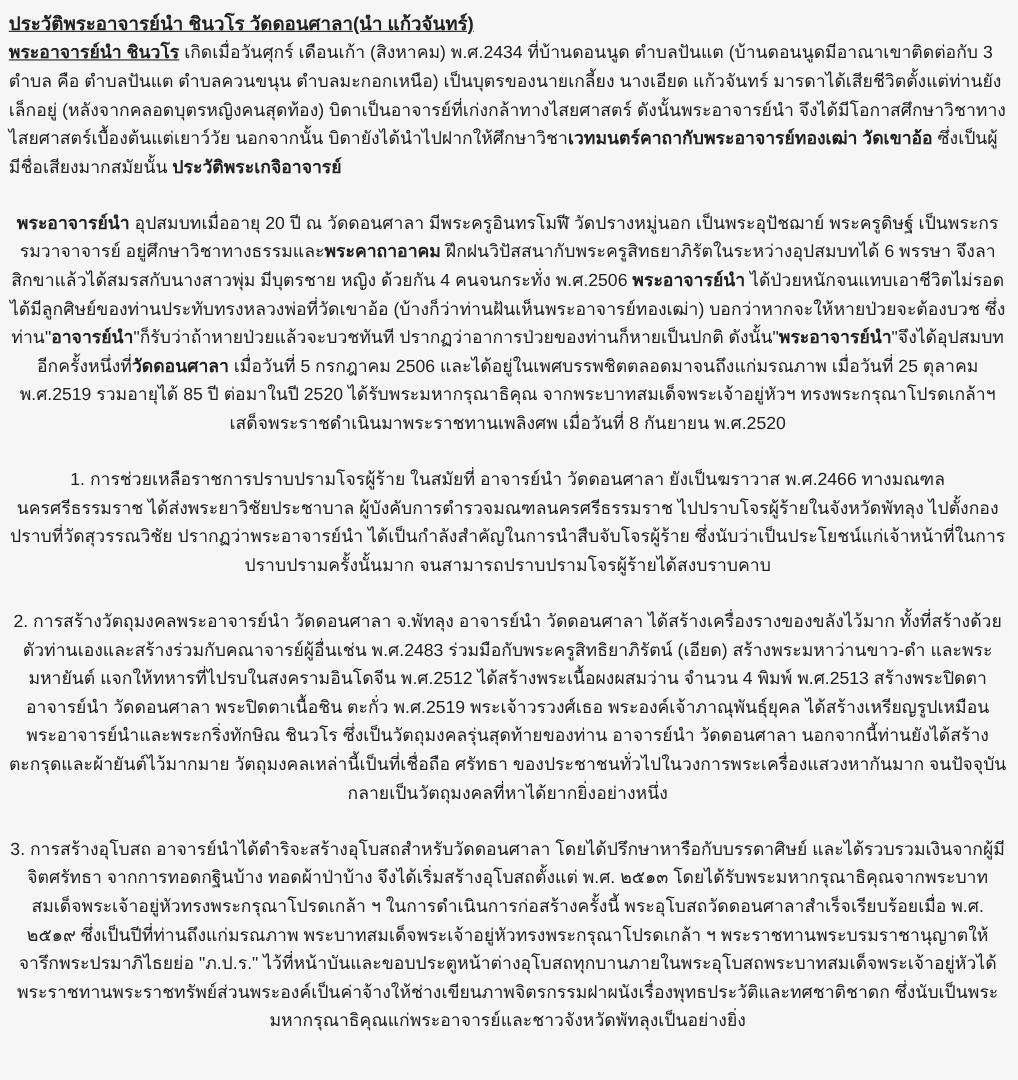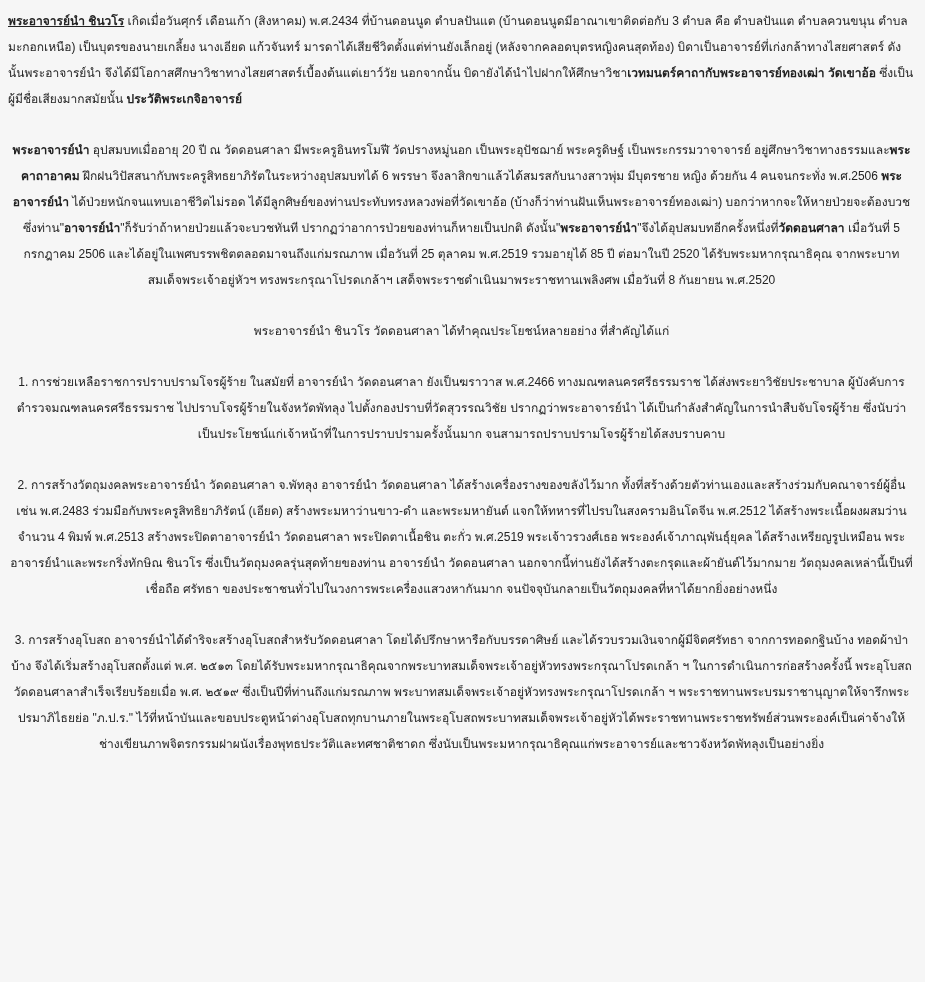--- a/index.html
+++ b/index.html
@@ -14,21 +14,21 @@
     color: #222222;
   }
   .page {
     box-sizing: border-box;
     width: 925px;
     min-height: 982px;
     padding: 8px 10px 12px 8px;
   }
   .para {
     margin: 0;
-    font-size: 12px;
+    font-size: 16px;
     line-height: 26px;
     word-break: break-word;
   }
   .para.gap {
     margin-top: 25px;
     text-align: center;
   }
   .bold {
     font-weight: bold;
   }
@@ -38,20 +38,20 @@
   .title {
     font-size: 17px;
     line-height: 28px;
   }
 </style>
 </head>
 <body>
 
 <div class="page">
   <div>
+      <p class="para title"><span class="bold underline">ประวัติพระอาจารย์นำ ชินวโร วัดดอนศาลา(นำ แก้วจันทร์)</span></p>
       <p class="para"><span class="bold underline">พระอาจารย์นำ ชินวโร</span><span> เกิดเมื่อวันศุกร์ เดือนเก้า (สิงหาคม) พ.ศ.2434 ที่บ้านดอนนูด ตำบลปันแต (บ้านดอนนูดมีอาณาเขาติดต่อกับ 3 ตำบล คือ ตำบลปันแต ตำบลควนขนุน ตำบลมะกอกเหนือ) เป็นบุตรของนายเกลี้ยง นางเอียด แก้วจันทร์ มารดาได้เสียชีวิตตั้งแต่ท่านยังเล็กอยู่ (หลังจากคลอดบุตรหญิงคนสุดท้อง) บิดาเป็นอาจารย์ที่เก่งกล้าทางไสยศาสตร์ ดังนั้นพระอาจารย์นำ จึงได้มีโอกาสศึกษาวิชาทางไสยศาสตร์เบื้องต้นแต่เยาว์วัย นอกจากนั้น บิดายังได้นำไปฝากให้ศึกษาวิชา</span><span class="bold">เวทมนตร์คาถากับพระอาจารย์ทองเฒ่า วัดเขาอ้อ</span><span> ซึ่งเป็นผู้มีชื่อเสียงมากสมัยนั้น </span><span class="bold">ประวัติพระเกจิอาจารย์</span></p>
       <p class="para gap"><span class="bold">พระอาจารย์นำ</span><span> อุปสมบทเมื่ออายุ 20 ปี ณ วัดดอนศาลา มีพระครูอินทรโมฬี วัดปรางหมู่นอก เป็นพระอุปัชฌาย์ พระครูดิษฐ์ เป็นพระกรรมวาจาจารย์ อยู่ศึกษาวิชาทางธรรมและ</span><span class="bold">พระคาถาอาคม</span><span> ฝึกฝนวิปัสสนากับพระครูสิทธยาภิรัตในระหว่างอุปสมบทได้ 6 พรรษา จึงลาสิกขาแล้วได้สมรสกับนางสาวพุ่ม มีบุตรชาย หญิง ด้วยกัน 4 คนจนกระทั่ง พ.ศ.2506 </span><span class="bold">พระอาจารย์นำ</span><span> ได้ป่วยหนักจนแทบเอาชีวิตไม่รอด ได้มีลูกศิษย์ของท่านประทับทรงหลวงพ่อที่วัดเขาอ้อ (บ้างก็ว่าท่านฝันเห็นพระอาจารย์ทองเฒ่า) บอกว่าหากจะให้หายป่วยจะต้องบวช ซึ่งท่าน"</span><span class="bold">อาจารย์นำ</span><span>"ก็รับว่าถ้าหายป่วยแล้วจะบวชทันที ปรากฏว่าอาการป่วยของท่านก็หายเป็นปกติ ดังนั้น"</span><span class="bold">พระอาจารย์นำ</span><span>"จึงได้อุปสมบทอีกครั้งหนึ่งที่</span><span class="bold">วัดดอนศาลา</span><span> เมื่อวันที่ 5 กรกฎาคม 2506 และได้อยู่ในเพศบรรพชิตตลอดมาจนถึงแก่มรณภาพ เมื่อวันที่ 25 ตุลาคม พ.ศ.2519 รวมอายุได้ 85 ปี ต่อมาในปี 2520 ได้รับพระมหากรุณาธิคุณ จากพระบาทสมเด็จพระเจ้าอยู่หัวฯ ทรงพระกรุณาโปรดเกล้าฯ เสด็จพระราชดำเนินมาพระราชทานเพลิงศพ เมื่อวันที่ 8 กันยายน พ.ศ.2520</span></p>
-      <p class="para gap"><span>พระอาจารย์นำ ชินวโร วัดดอนศาลา ได้ทำคุณประโยชน์หลายอย่าง ที่สำคัญได้แก่</span></p>
       <p class="para gap"><span>1. การช่วยเหลือราชการปราบปรามโจรผู้ร้าย ในสมัยที่ อาจารย์นำ วัดดอนศาลา ยังเป็นฆราวาส พ.ศ.2466 ทางมณฑลนครศรีธรรมราช ได้ส่งพระยาวิชัยประชาบาล ผู้บังคับการตำรวจมณฑลนครศรีธรรมราช ไปปราบโจรผู้ร้ายในจังหวัดพัทลุง ไปตั้งกองปราบที่วัดสุวรรณวิชัย ปรากฏว่าพระอาจารย์นำ ได้เป็นกำลังสำคัญในการนำสืบจับโจรผู้ร้าย ซึ่งนับว่าเป็นประโยชน์แก่เจ้าหน้าที่ในการปราบปรามครั้งนั้นมาก จนสามารถปราบปรามโจรผู้ร้ายได้สงบราบคาบ</span></p>
       <p class="para gap"><span>2. การสร้างวัตถุมงคลพระอาจารย์นำ วัดดอนศาลา จ.พัทลุง อาจารย์นำ วัดดอนศาลา ได้สร้างเครื่องรางของขลังไว้มาก ทั้งที่สร้างด้วยตัวท่านเองและสร้างร่วมกับคณาจารย์ผู้อื่นเช่น พ.ศ.2483 ร่วมมือกับพระครูสิทธิยาภิรัตน์ (เอียด) สร้างพระมหาว่านขาว-ดำ และพระมหายันต์ แจกให้ทหารที่ไปรบในสงครามอินโดจีน พ.ศ.2512 ได้สร้างพระเนื้อผงผสมว่าน จำนวน 4 พิมพ์ พ.ศ.2513 สร้างพระปิดตาอาจารย์นำ วัดดอนศาลา พระปิดตาเนื้อชิน ตะกั่ว พ.ศ.2519 พระเจ้าวรวงศ์เธอ พระองค์เจ้าภาณุพันธุ์ยุคล ได้สร้างเหรียญรูปเหมือน พระอาจารย์นำและพระกริ่งทักษิณ ชินวโร ซึ่งเป็นวัตถุมงคลรุ่นสุดท้ายของท่าน อาจารย์นำ วัดดอนศาลา นอกจากนี้ท่านยังได้สร้างตะกรุดและผ้ายันต์ไว้มากมาย วัตถุมงคลเหล่านี้เป็นที่เชื่อถือ ศรัทธา ของประชาชนทั่วไปในวงการพระเครื่องแสวงหากันมาก จนปัจจุบันกลายเป็นวัตถุมงคลที่หาได้ยากยิ่งอย่างหนึ่ง</span></p>
       <p class="para gap"><span>3. การสร้างอุโบสถ อาจารย์นำได้ดำริจะสร้างอุโบสถสำหรับวัดดอนศาลา โดยได้ปรึกษาหารือกับบรรดาศิษย์ และได้รวบรวมเงินจากผู้มีจิตศรัทธา จากการทอดกฐินบ้าง ทอดผ้าป่าบ้าง จึงได้เริ่มสร้างอุโบสถตั้งแต่ พ.ศ. ๒๕๑๓ โดยได้รับพระมหากรุณาธิคุณจากพระบาทสมเด็จพระเจ้าอยู่หัวทรงพระกรุณาโปรดเกล้า ฯ ในการดำเนินการก่อสร้างครั้งนี้ พระอุโบสถวัดดอนศาลาสำเร็จเรียบร้อยเมื่อ พ.ศ. ๒๕๑๙ ซึ่งเป็นปีที่ท่านถึงแก่มรณภาพ พระบาทสมเด็จพระเจ้าอยู่หัวทรงพระกรุณาโปรดเกล้า ฯ พระราชทานพระบรมราชานุญาตให้จารึกพระปรมาภิไธยย่อ "ภ.ป.ร." ไว้ที่หน้าบันและขอบประตูหน้าต่างอุโบสถทุกบานภายในพระอุโบสถพระบาทสมเด็จพระเจ้าอยู่หัวได้พระราชทานพระราชทรัพย์ส่วนพระองค์เป็นค่าจ้างให้ช่างเขียนภาพจิตรกรรมฝาผนังเรื่องพุทธประวัติและทศชาติชาดก ซึ่งนับเป็นพระมหากรุณาธิคุณแก่พระอาจารย์และชาวจังหวัดพัทลุงเป็นอย่างยิ่ง</span></p>
     </div>
 </div>
 
 </body></html>

